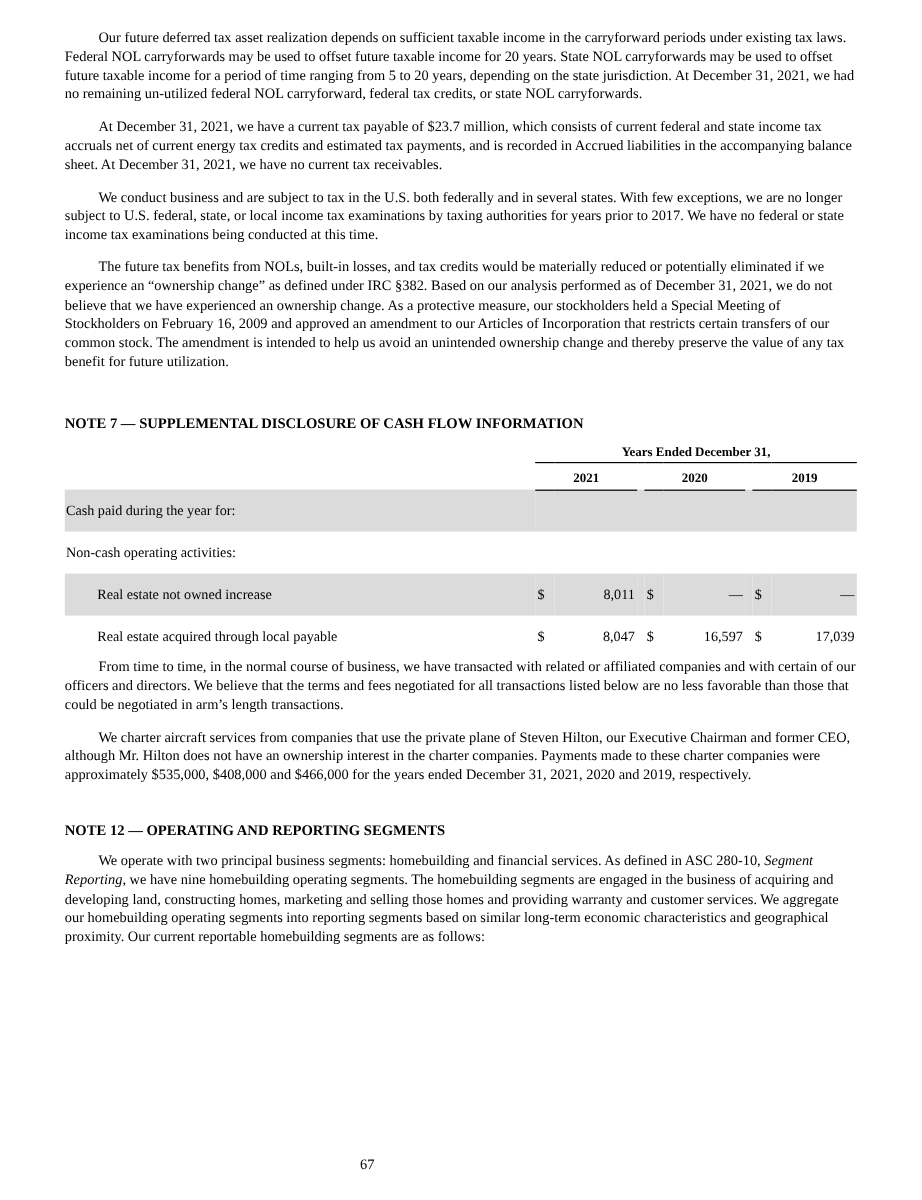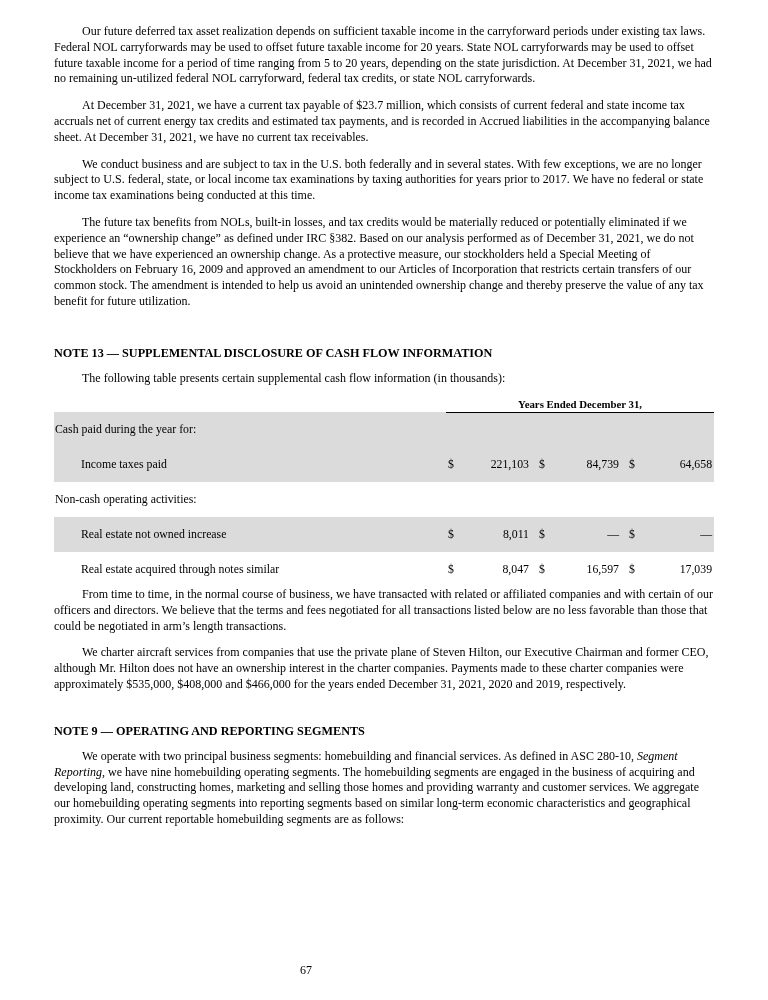--- a/index.html
+++ b/index.html
@@ -79,86 +79,82 @@
 </head>
 <body>
 
 <div class="page">
 
   <p class="body indent">Our future deferred tax asset realization depends on sufficient taxable income in the carryforward periods under existing tax laws. Federal NOL carryforwards may be used to offset future taxable income for 20 years. State NOL carryforwards may be used to offset future taxable income for a period of time ranging from 5 to 20 years, depending on the state jurisdiction. At December 31, 2021, we had no remaining un-utilized federal NOL carryforward, federal tax credits, or state NOL carryforwards.</p>
   <p class="body indent">At December 31, 2021, we have a current tax payable of $23.7 million, which consists of current federal and state income tax accruals net of current energy tax credits and estimated tax payments, and is recorded in Accrued liabilities in the accompanying balance sheet. At December 31, 2021, we have no current tax receivables.</p>
   <p class="body indent">We conduct business and are subject to tax in the U.S. both federally and in several states. With few exceptions, we are no longer subject to U.S. federal, state, or local income tax examinations by taxing authorities for years prior to 2017. We have no federal or state income tax examinations being conducted at this time.</p>
   <p class="body indent">The future tax benefits from NOLs, built-in losses, and tax credits would be materially reduced or potentially eliminated if we experience an “ownership change” as defined under IRC §382. Based on our analysis performed as of December 31, 2021, we do not believe that we have experienced an ownership change. As a protective measure, our stockholders held a Special Meeting of Stockholders on February 16, 2009 and approved an amendment to our Articles of Incorporation that restricts certain transfers of our common stock. The amendment is intended to help us avoid an unintended ownership change and thereby preserve the value of any tax benefit for future utilization.</p>
 
-  <div class="note-heading first">NOTE 13 — SUPPLEMENTAL DISCLOSURE OF CASH FLOW INFORMATION</div>
-  <p class="body indent">The following table presents certain supplemental cash flow information (in thousands):</p>
+  <div class="note-heading first">NOTE 7 — SUPPLEMENTAL DISCLOSURE OF CASH FLOW INFORMATION</div>
 
   <table class="cashflow">
     <colgroup>
       <col class="c-label">
         <col class="c-dollar">
         <col class="c-val1">
         <col class="c-gap">
       <col class="c-dollar">
         <col class="c-val2">
         <col class="c-gap">
         <col class="c-dollar">
         <col class="c-val3">
     </colgroup>
     <thead>
       <tr>
         <td></td>
         <th class="span-hdr" colspan="8">Years Ended December 31,</th>
       </tr>
+      <tr>
+        <td></td>
+        <th class="year-hdr" colspan="2">2021</th>
+        <td></td>
+        <th class="year-hdr" colspan="2">2020</th>
+        <td></td>
+        <th class="year-hdr" colspan="2">2019</th>
+      </tr>
     </thead>
     <tbody>
         <tr class="shaded">
           <td class="lbl">Cash paid during the year for:</td>
           <td colspan="8"></td>
-        </tr>
-        <tr class="shaded">
-          <td class="lbl ind">Income taxes paid</td>
-          <td class="dollar">$</td>
-          <td class="val">221,103</td>
-          <td></td>
-          <td class="dollar">$</td>
-          <td class="val">84,739</td>
-          <td></td>
-          <td class="dollar">$</td>
-          <td class="val">64,658</td>
         </tr>
         <tr>
           <td class="lbl">Non-cash operating activities:</td>
           <td colspan="8"></td>
         </tr>
         <tr class="shaded">
           <td class="lbl ind">Real estate not owned increase</td>
           <td class="dollar">$</td>
           <td class="val">8,011</td>
           <td></td>
           <td class="dollar">$</td>
           <td class="val">—</td>
           <td></td>
           <td class="dollar">$</td>
           <td class="val">—</td>
         </tr>
         <tr>
-          <td class="lbl ind">Real estate acquired through notes similar</td>
+          <td class="lbl ind">Real estate acquired through local payable</td>
           <td class="dollar">$</td>
           <td class="val">8,047</td>
           <td></td>
           <td class="dollar">$</td>
           <td class="val">16,597</td>
           <td></td>
           <td class="dollar">$</td>
           <td class="val">17,039</td>
         </tr>
       </tbody>
   </table>
 
   <p class="body indent">From time to time, in the normal course of business, we have transacted with related or affiliated companies and with certain of our officers and directors. We believe that the terms and fees negotiated for all transactions listed below are no less favorable than those that could be negotiated in arm’s length transactions.</p>
   <p class="body indent">We charter aircraft services from companies that use the private plane of Steven Hilton, our Executive Chairman and former CEO, although Mr. Hilton does not have an ownership interest in the charter companies. Payments made to these charter companies were approximately $535,000, $408,000 and $466,000 for the years ended December 31, 2021, 2020 and 2019, respectively.</p>
 
-  <div class="note-heading">NOTE 9 — OPERATING AND REPORTING SEGMENTS</div>
+  <div class="note-heading">NOTE 12 — OPERATING AND REPORTING SEGMENTS</div>
   <p class="body indent"><span>We operate with two principal business segments: homebuilding and financial services. As defined in ASC 280-10, </span><span class="italic">Segment Reporting</span><span>, we have nine homebuilding operating segments. The homebuilding segments are engaged in the business of acquiring and developing land, constructing homes, marketing and selling those homes and providing warranty and customer services. We aggregate our homebuilding operating segments into reporting segments based on similar long-term economic characteristics and geographical proximity. Our current reportable homebuilding segments are as follows:</span></p>
 
   <div class="page-number">67</div>
 </div>
 
 </body></html>

